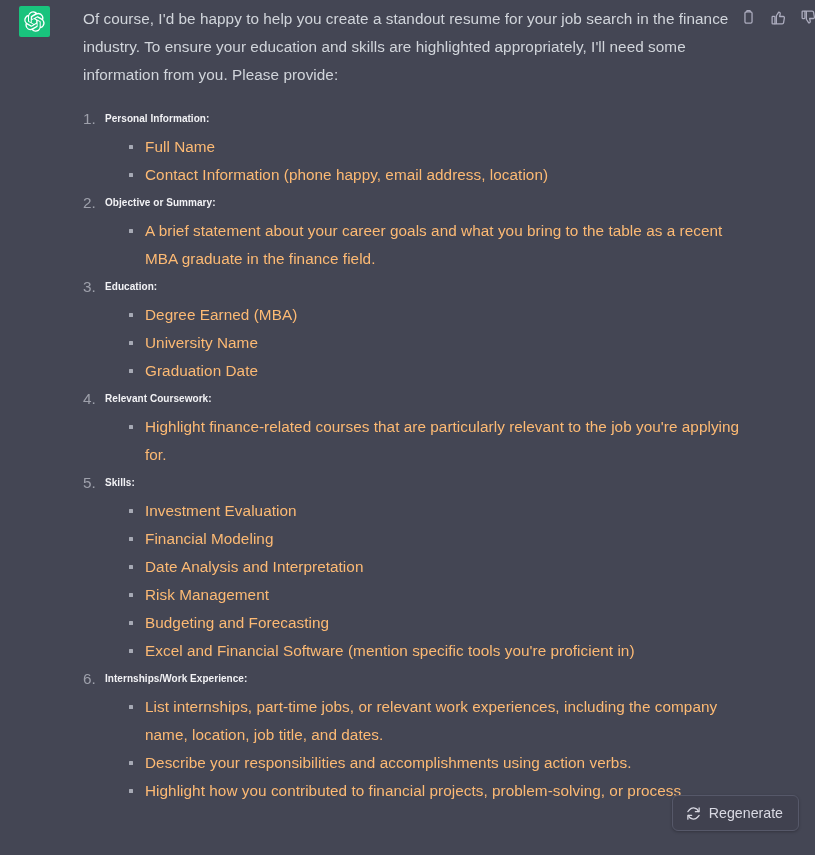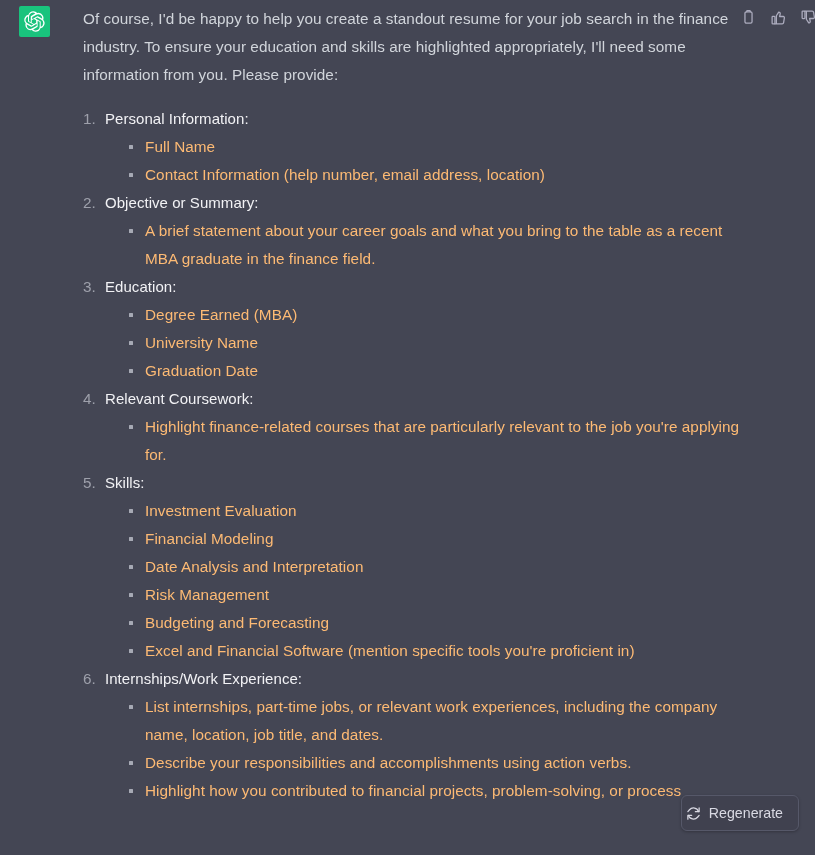--- a/index.html
+++ b/index.html
@@ -90,23 +90,23 @@
   }
   ol.outline > li.num-item > .num-marker {
     position: absolute;
     left: 0;
     top: 0;
     color: #9ea0ab;
     font-size: 15.3px;
     line-height: 28px;
   }
   .num-label {
-    font-weight: normal;
+    font-weight: bold;
     color: #f2f2f5;
-    font-size: 15px;
+    font-size: 10px;
     line-height: 28px;
     display: block;
   }
 
   
   ul.sub {
     list-style: none;
     margin: 0;
     padding: 0 0 0 22px;
   }
@@ -134,21 +134,21 @@
   .regenerate-btn {
     position: absolute;
     right: 16px;
     bottom: 24px;
     display: flex;
     align-items: center;
     gap: 8px;
     background: #40414f;
     border: 1px solid #565869;
     border-radius: 6px;
-    padding: 9px 15px 9px 4px;
+    padding: 9px 15px 9px 13px;
     color: #d9d9e3;
     font-size: 14.2px;
     font-family: "Liberation Sans", sans-serif;
     cursor: pointer;
     box-shadow: 0 1px 3px rgba(0,0,0,0.25);
     z-index: 20;
   }
   .regen-icon {
     width: 15px;
     height: 15px;
@@ -197,21 +197,21 @@
 
     <p class="intro-para">Of course, I'd be happy to help you create a standout resume for your job search in the finance industry. To ensure your education and skills are highlighted appropriately, I'll need some information from you. Please provide:</p>
 
     <ol class="outline">
 
       <li class="num-item">
         <span class="num-marker">1.</span>
         <span class="num-label">Personal Information:</span>
         <ul class="sub">
           <li class="bullet-item">Full Name</li>
-          <li class="bullet-item">Contact Information (help number, email address, location)</li>
+          <li class="bullet-item">Contact Information (phone happy, email address, location)</li>
         </ul>
       </li>
 
       <li class="num-item">
         <span class="num-marker">2.</span>
         <span class="num-label">Objective or Summary:</span>
         <ul class="sub">
           <li class="bullet-item">A brief statement about your career goals and what you bring to the table as a recent MBA graduate in the finance field.</li>
         </ul>
       </li>

